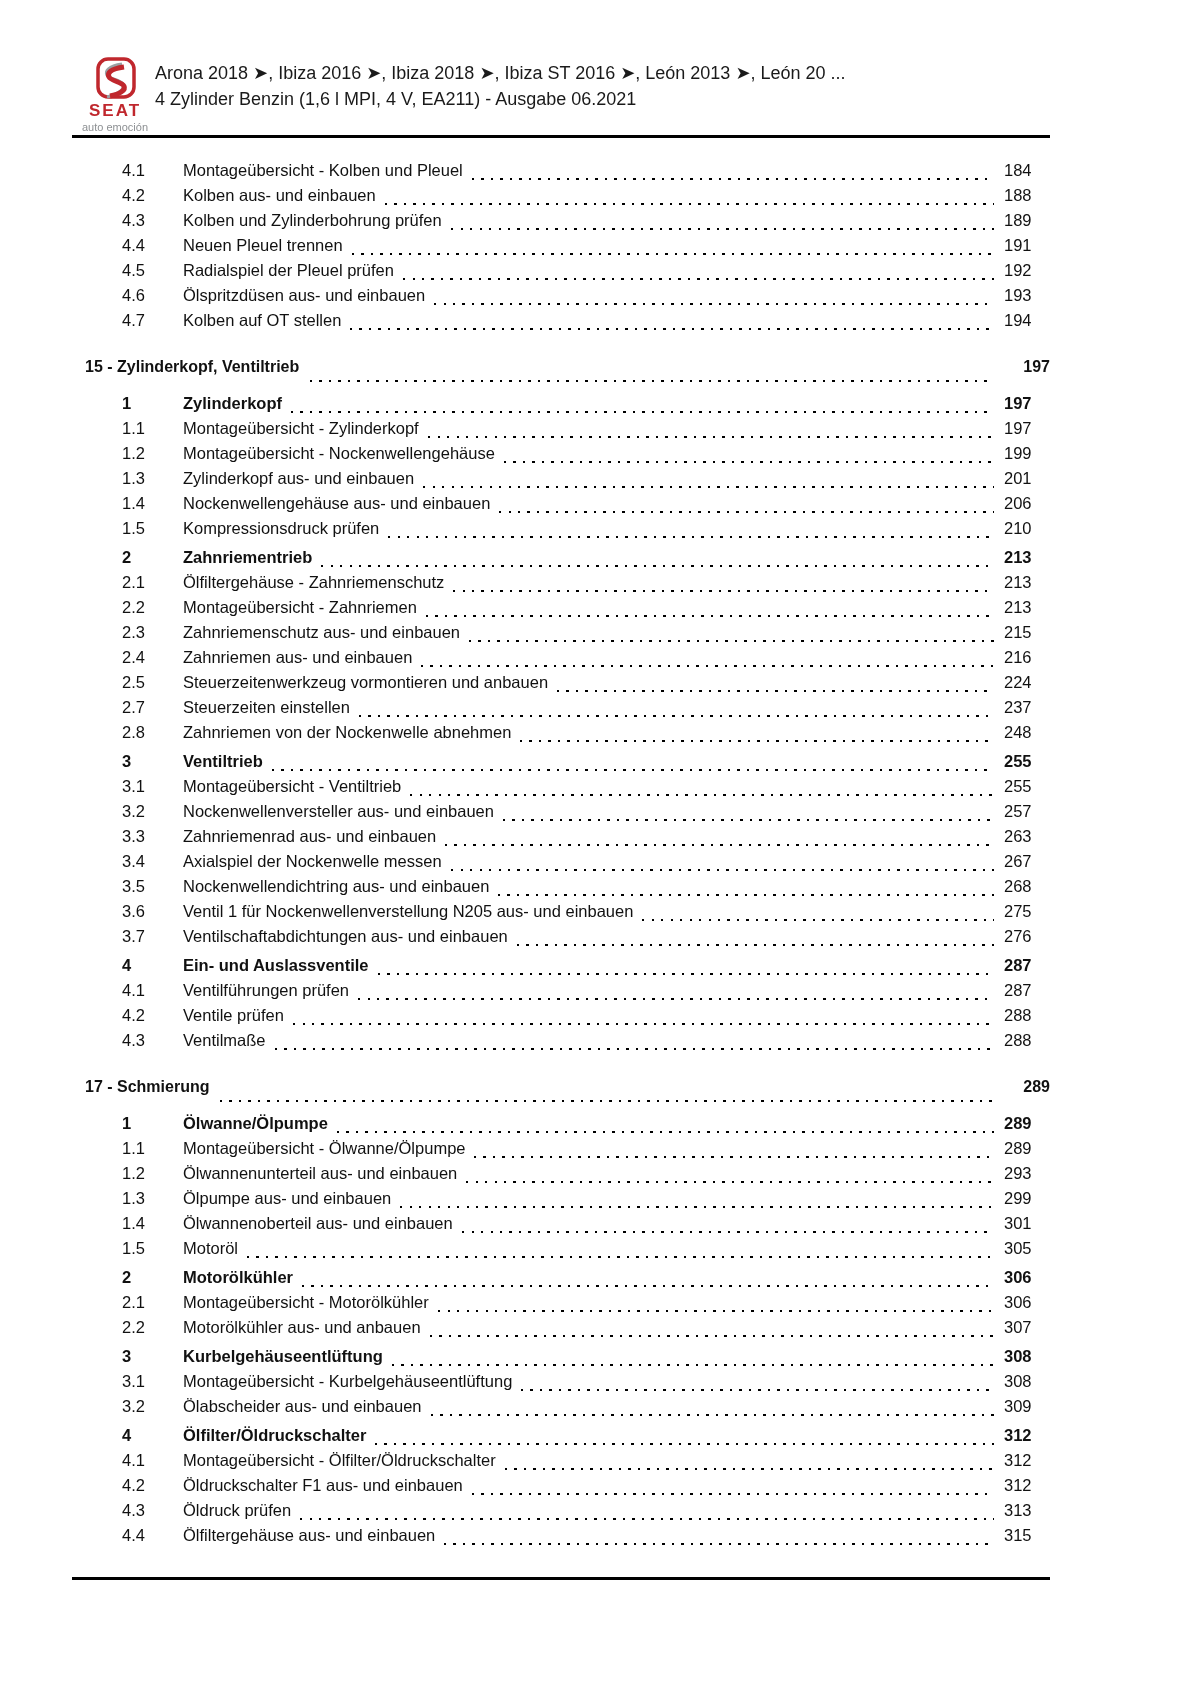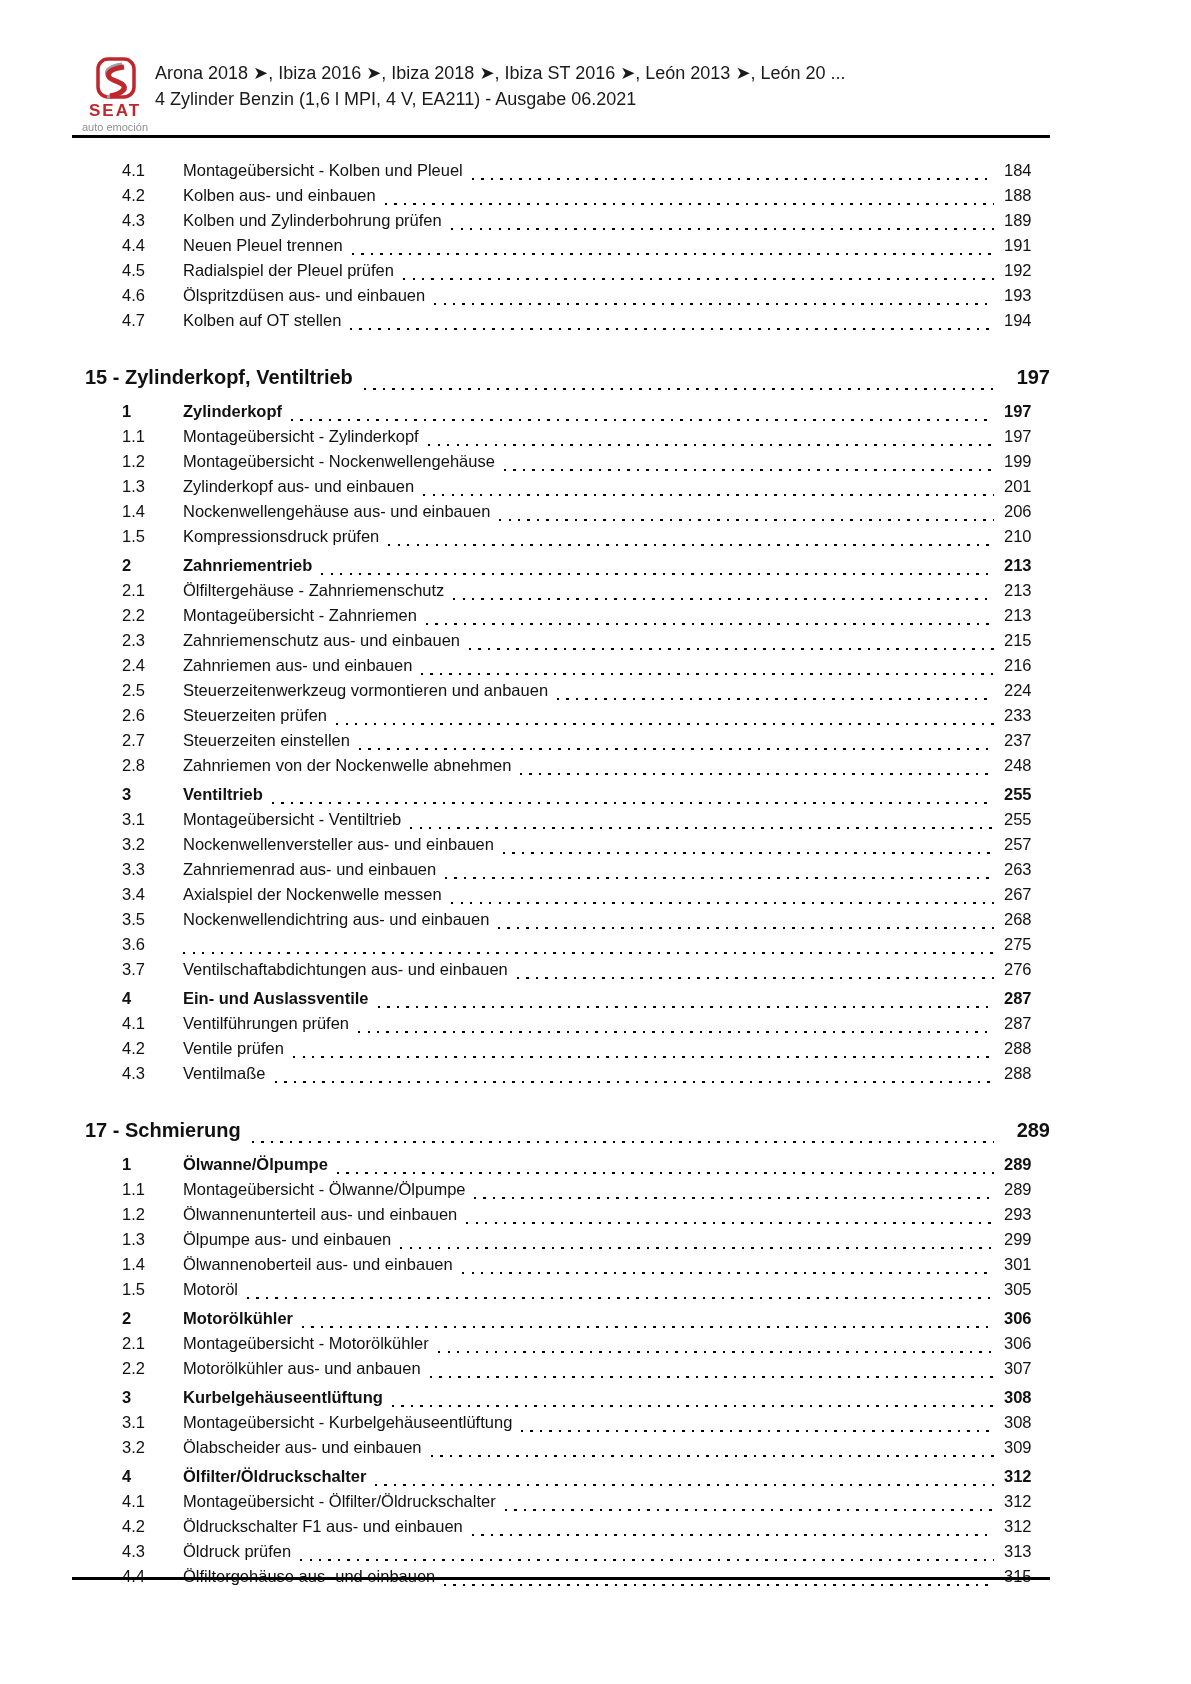--- a/index.html
+++ b/index.html
@@ -23,22 +23,22 @@
   .row{display:flex;align-items:baseline;height:25px;font-size:16.5px;white-space:nowrap;}
   .row .num{flex:none;width:61px;padding-left:50px;}
   .row .title{flex:none;padding-right:9px;}
   .leader{
     flex:1;height:2px;align-self:flex-end;margin:0 10px 6px 0;
     background-image:repeating-linear-gradient(to right,#000 0 2.2px,transparent 2.2px 9.5px);
   }
   .row .pg{flex:none;width:46px;}
   .row.bold{font-weight:bold;margin-top:4px;}
   .row.bold .leader{height:2.5px;}
-  .sec{display:flex;align-items:baseline;height:31px;margin-top:30px;margin-bottom:5px;
-       font-size:20px;font-weight:bold;white-space:nowrap;}
+  .sec{display:flex;align-items:baseline;height:31px;margin-top:22px;margin-bottom:5px;
+       font-size:16px;font-weight:bold;white-space:nowrap;}
   .sec .sec-title{flex:none;padding-left:13px;padding-right:11px;}
   .sec .leader{height:2.5px;margin-bottom:7px;}
   .sec .pg{flex:none;width:46px;text-align:right;}
   
   .footer{position:absolute;left:80px;top:1680px;display:flex;align-items:flex-end;gap:44px;}
   .footer .folio{font-size:25px;line-height:28px;}
   .footer .folio-text{font-size:15.5px;margin-left:28px;}
 </style>
 </head>
 <body>
@@ -192,26 +192,20 @@
     <span class="pg">216</span>
   </div>
 
   <div class="row">
     <span class="num">2.5</span>
     <span class="title">Steuerzeitenwerkzeug vormontieren und anbauen</span>
     <span class="leader"></span>
     <span class="pg">224</span>
   </div>
 
-  <div class="row">
-    <span class="num">2.6</span>
-    <span class="title">Steuerzeiten prüfen</span>
-    <span class="leader"></span>
-    <span class="pg">233</span>
-  </div>
 
   <div class="row">
     <span class="num">2.7</span>
     <span class="title">Steuerzeiten einstellen</span>
     <span class="leader"></span>
     <span class="pg">237</span>
   </div>
 
   <div class="row">
     <span class="num">2.8</span>
@@ -257,20 +251,21 @@
 
   <div class="row">
     <span class="num">3.5</span>
     <span class="title">Nockenwellendichtring aus- und einbauen</span>
     <span class="leader"></span>
     <span class="pg">268</span>
   </div>
 
   <div class="row">
     <span class="num">3.6</span>
+    <span class="title">Ventil 1 für Nockenwellenverstellung N205 aus- und einbauen</span>
     <span class="leader"></span>
     <span class="pg">275</span>
   </div>
 
   <div class="row">
     <span class="num">3.7</span>
     <span class="title">Ventilschaftabdichtungen aus- und einbauen</span>
     <span class="leader"></span>
     <span class="pg">276</span>
   </div>

